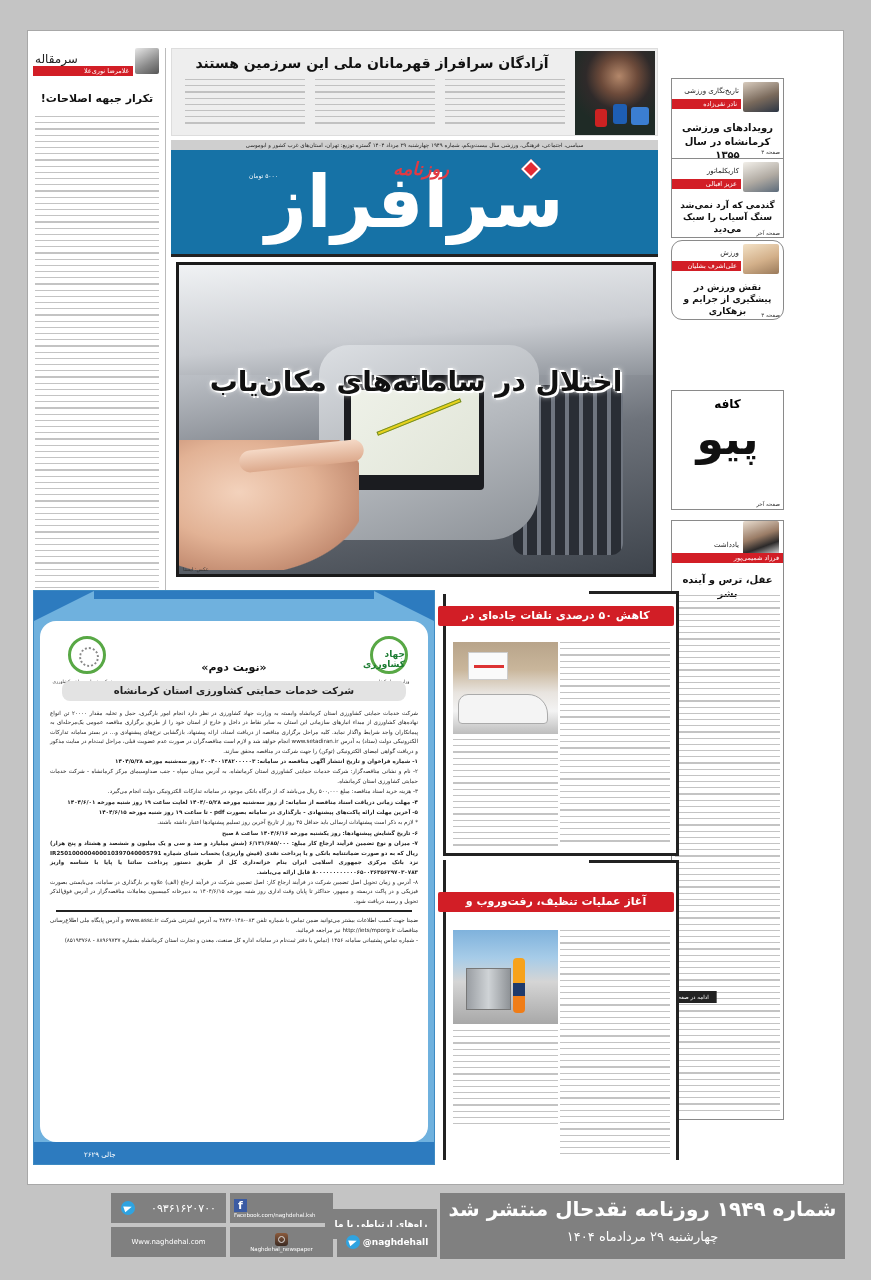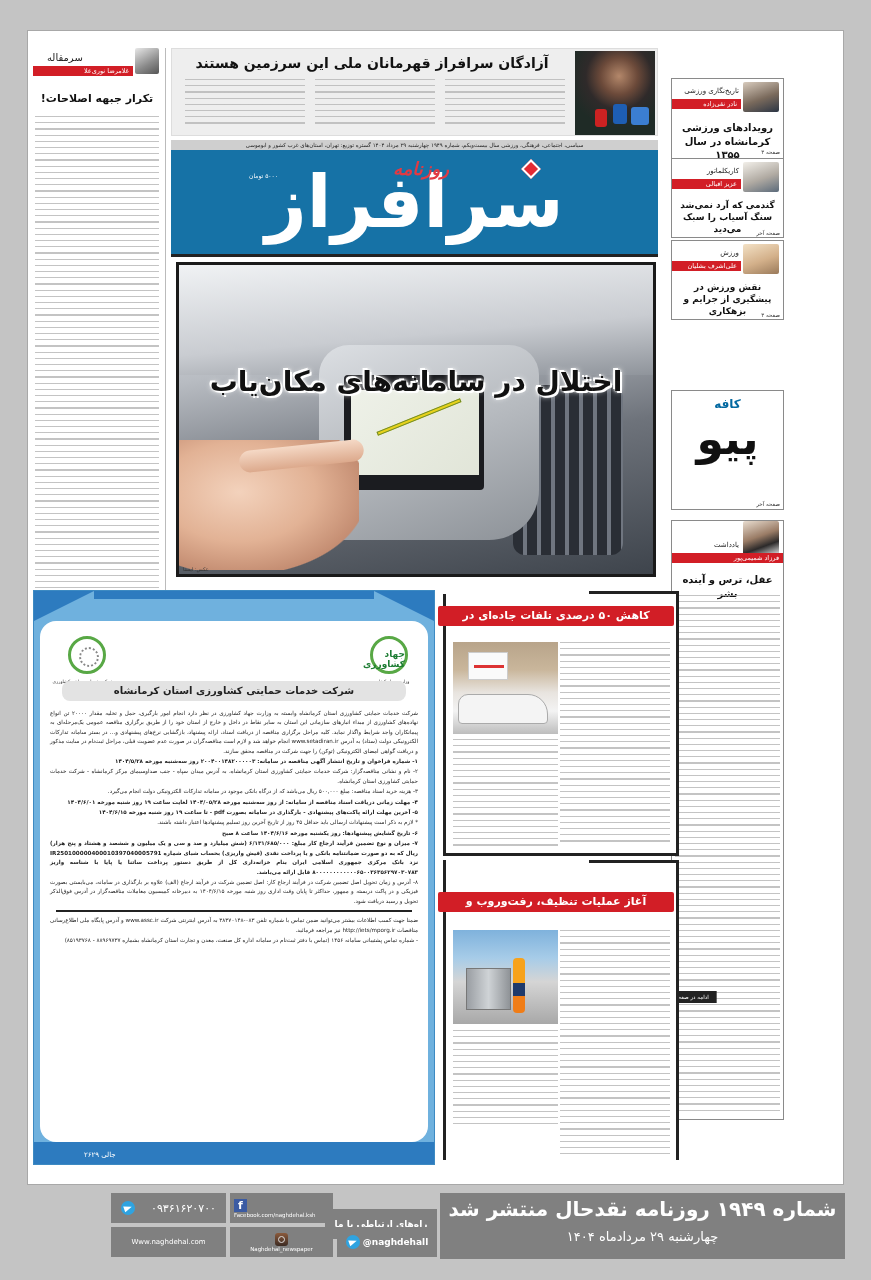--- a/index.html
+++ b/index.html
@@ -14,21 +14,21 @@
   .rbox { position: absolute; left: 0; width: 113px; border: 1px solid #8a8a8a; background: #fff; }
   .rbox .photo { position: absolute; right: 4px; top: 3px; width: 36px; height: 30px; background: linear-gradient(160deg,#d8cbbd,#7a6a5c 55%,#2b3544); border-radius: 2px; }
   .rbox .kicker { position: absolute; right: 4px; top: 8px; font-size: 7px; color: #222; }
   .rbox .author { position: absolute; right: 0; left: 0; top: 20px; height: 10px; background: #d21e26; color: #fff; font-size: 6.5px; line-height: 10px; padding-right: 4px; }
   .rbox .title { position: absolute; left: 2px; right: 2px; text-align: center; font-weight: bold; color: #111; line-height: 1.35; }
   .rbox .pageref { position: absolute; right: 3px; font-size: 5.5px; color: #333; }
 
   
   .lcol { left: 33px; top: 48px; width: 128px; height: 556px; }
   .lcol .photo { position: absolute; right: 2px; top: 0px; width: 24px; height: 26px; background: linear-gradient(150deg,#e8e8e8,#8a8a8a 60%,#555); border-radius: 2px; }
-  .lcol .kicker { position: absolute; left: 2px; top: 4px; font-size: 10px; color: #222; margin-left: 12px; }
+  .lcol .kicker { position: absolute; left: 2px; top: 4px; font-size: 12px; color: #222; }
   .lcol .author { position: absolute; left: 0; right: 28px; top: 18px; height: 10px; background: #d21e26; color: #fff; font-size: 6.5px; line-height: 10px; padding-right: 4px; }
   .lcol .title { position: absolute; left: 0; right: 0; top: 44px; text-align: center; font-size: 11px; font-weight: bold; color: #111; }
 
   
   .teaser { left: 171px; top: 48px; width: 487px; height: 88px; background: #eeeeee; border: 1px solid #ddd; }
   .teaser .photo { position: absolute; right: 2px; top: 2px; width: 80px; height: 84px; background: radial-gradient(circle at 55% 30%, #b3876a 0, #6c4a3a 25%, #2f2a2a 45%, #1f2b26 70%); }
   .teaser .mic1 { position: absolute; right: 30px; top: 55px; width: 14px; height: 20px; background: #1e5eb3; border-radius: 3px; }
   .teaser .mic2 { position: absolute; right: 8px; top: 58px; width: 18px; height: 18px; background: #3b7ed1; border-radius: 3px; }
   .teaser .mic3 { position: absolute; right: 50px; top: 60px; width: 12px; height: 18px; background: #c22; border-radius: 3px; }
   .teaser .headline { position: absolute; right: 95px; left: 10px; top: 6px; text-align: center; font-size: 14px; font-weight: bold; color: #111; }
@@ -162,29 +162,29 @@
     <div class="title" style="top:42px;font-size:10px;">رویدادهای ورزشی کرمانشاه در سال ۱۳۵۵</div>
     <div class="pageref" style="top:70px;">صفحه ۳</div>
   </div>
   <div class="rbox" style="top:110px;height:80px;">
     <div class="photo" style="background:linear-gradient(160deg,#f2efe9,#b0aaa2 55%,#5b6a7a);"></div>
     <div class="kicker" style="right:44px;">کاریکلماتور</div>
     <div class="author" style="left:0;right:42px;">عزیز اقبالی</div>
     <div class="title" style="top:40px;font-size:9px;">گندمی که آرد نمی‌شد سنگ آسیاب را سبک می‌دید</div>
     <div class="pageref" style="top:71px;">صفحه آخر</div>
   </div>
-  <div class="rbox" style="top:192px;height:80px;">
+  <div class="rbox" style="top:192px;height:80px;border-radius:11px;">
     <div class="photo" style="background:linear-gradient(160deg,#f3e1c5,#d3b08a 55%,#9a7a5a);"></div>
     <div class="kicker" style="right:44px;">ورزش</div>
     <div class="author" style="left:0;right:42px;">علی‌اشرف بشلیان</div>
     <div class="title" style="top:40px;font-size:9px;">نقش ورزش در پیشگیری از جرایم و بزهکاری</div>
     <div class="pageref" style="top:71px;">صفحه ۳</div>
   </div>
   <div class="rbox" style="top:342px;height:120px;">
-    <div class="abs" style="left:0;right:0;top:6px;text-align:center;font-size:12px;font-weight:bold;color:#0369a1;">کافه</div>
+    <div class="abs" style="left:0;right:0;top:6px;text-align:center;font-size:12px;font-weight:bold;color:#000000;">کافه</div>
     <div class="abs" style="left:0;right:0;top:18px;text-align:center;font-size:44px;font-weight:bold;color:#111;line-height:60px;">پیو</div>
     <div class="pageref" style="top:110px;">صفحه آخر</div>
   </div>
   <div class="rbox" style="top:472px;height:600px;">
     <div class="photo" style="top:0;height:34px;background:linear-gradient(160deg,#e9ddd0,#9a7c66 45%,#2c2a2a 70%,#e8e8e8);"></div>
     <div class="kicker" style="right:44px;top:20px;">یادداشت</div>
     <div class="author" style="left:0;right:0;top:32px;">فرزاد شمیمی‌پور</div>
     <div class="title" style="top:52px;font-size:10px;">عقل، ترس و آینده بشر</div>
     <div class="abs fake-text" style="left:3px;right:3px;top:74px;height:520px;"></div>
 
@@ -198,20 +198,21 @@
   <div class="cornerTR"></div>
   <div class="bottombar"></div>
   <div class="adcode">جالی ۲۶۲۹</div>
   <div class="inner">
     <div class="logoR">
         <span>جهاد کشاورزی</span>
       </div>
     <div class="logocapR">وزارت جهاد کشاورزی</div>
     <div class="logoL"></div>
     <div class="logocapL">شرکت خدمات حمایتی کشاورزی</div>
+    <div class="subtitle">«نوبت دوم»</div>
     <div class="company">شرکت خدمات حمایتی کشاورزی استان کرمانشاه</div>
     <div class="body">
       <p>شرکت خدمات حمایتی کشاورزی استان کرمانشاه وابسته به وزارت جهاد کشاورزی در نظر دارد انجام امور بارگیری، حمل و تخلیه مقدار ۲۰۰۰۰ تن انواع نهاده‌های کشاورزی از مبداء انبارهای سازمانی این استان به سایر نقاط در داخل و خارج از استان خود را از طریق برگزاری مناقصه عمومی یک‌مرحله‌ای به پیمانکاران واجد شرایط واگذار نماید. کلیه مراحل برگزاری مناقصه از دریافت اسناد، ارائه پیشنهاد، بازگشایی نرخ‌های پیشنهادی و... در بستر سامانه تدارکات الکترونیکی دولت (ستاد) به آدرس www.setadiran.ir انجام خواهد شد و لازم است مناقصه‌گران در صورت عدم عضویت قبلی، مراحل ثبت‌نام در سایت مذکور و دریافت گواهی امضای الکترونیکی (توکن) را جهت شرکت در مناقصه محقق سازند.</p>
       <p style="font-weight:bold;">۱- شماره فراخوان و تاریخ انتشار آگهی مناقصه در سامانه: ۲۰۰۴۰۰۱۴۸۲۰۰۰۰۰۳ روز سه‌شنبه مورخه ۱۴۰۴/۵/۲۸</p>
       <p>۲- نام و نشانی مناقصه‌گزار: شرکت خدمات حمایتی کشاورزی استان کرمانشاه، به آدرس میدان سپاه - جنب صداوسیمای مرکز کرمانشاه - شرکت خدمات حمایتی کشاورزی استان کرمانشاه.</p>
       <p>۳- هزینه خرید اسناد مناقصه: مبلغ ۵۰۰,۰۰۰ ریال می‌باشد که از درگاه بانکی موجود در سامانه تدارکات الکترونیکی دولت انجام می‌گیرد.</p>
       <p style="font-weight:bold;">۴- مهلت زمانی دریافت اسناد مناقصه از سامانه: از روز سه‌شنبه مورخه ۱۴۰۴/۰۵/۲۸ لغایت ساعت ۱۹ روز شنبه مورخه ۱۴۰۴/۶/۰۱</p>
       <p style="font-weight:bold;">۵- آخرین مهلت ارائه پاکت‌های پیشنهادی - بارگذاری در سامانه بصورت pdf - تا ساعت ۱۹ روز شنبه مورخه ۱۴۰۴/۶/۱۵</p>
       <p>* لازم به ذکر است پیشنهادات ارسالی باید حداقل ۴۵ روز از تاریخ آخرین روز تسلیم پیشنهادها اعتبار داشته باشند.</p>
       <p style="font-weight:bold;">۶- تاریخ گشایش پیشنهادها: روز یکشنبه مورخه ۱۴۰۴/۶/۱۶ ساعت ۸ صبح</p>

